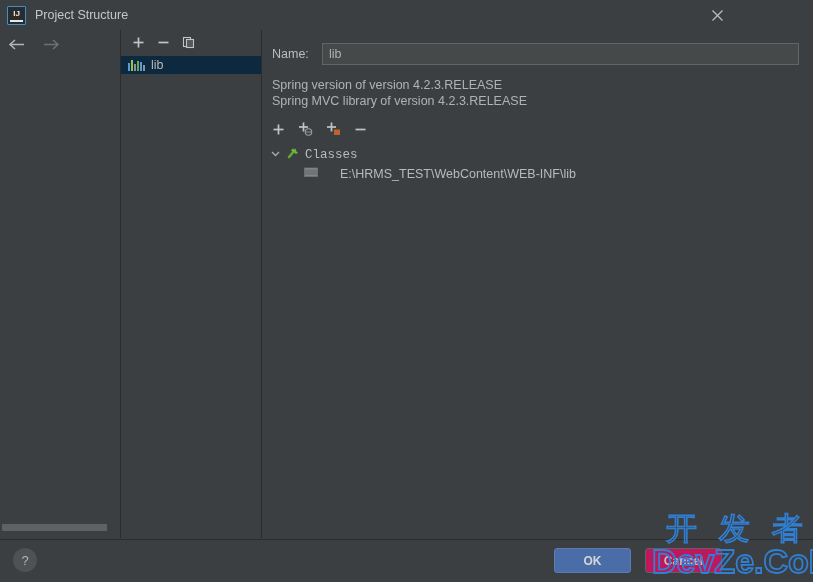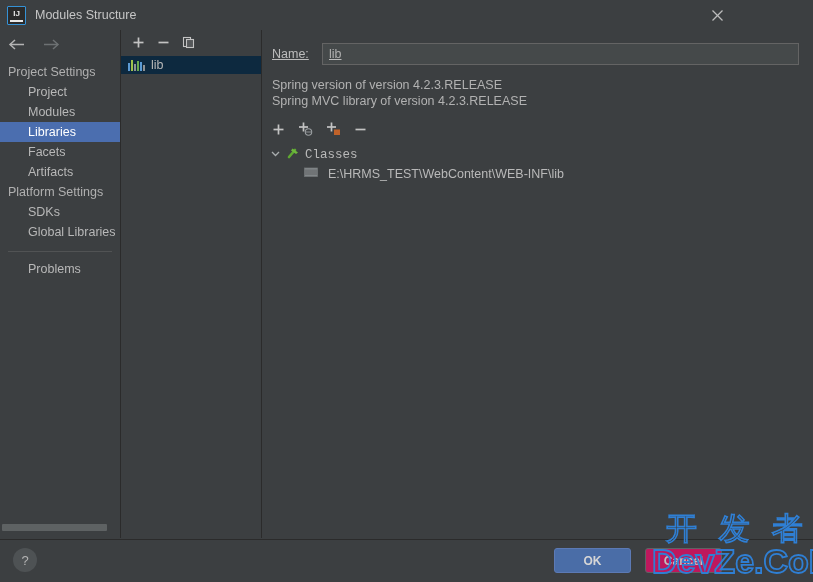--- a/index.html
+++ b/index.html
@@ -166,21 +166,20 @@
     position: absolute;
     left: 262px; top: 30px;
     width: 551px;
     height: 508px;
     background: #3c3f41;
   }
   .name-row {
     display: flex;
     align-items: center;
     padding: 13px 14px 0 10px;
-    text-decoration: underline;
   }
   .name-label {
     font-size: 12.5px;
     color: #bcbcbc;
     width: 50px;
   }
   .name-input {
     flex: 1;
     height: 22px;
     background: #45494a;
@@ -214,21 +213,21 @@
     height: 19px;
     padding-left: 8px;
     gap: 5px;
   }
   .tree-node .tlbl { font-size: 12.5px; color: #b9b9b9; font-family: Liberation Mono, monospace; }
   .tree-child {
     display: flex;
     align-items: center;
     height: 19px;
     padding-left: 42px;
-    gap: 10px;
+    gap: 22px;
   }
   .tree-child .tlbl { font-size: 12.5px; color: #b9b9b9; }
 
   
   .bottombar {
     position: absolute;
     left: 0; top: 539px;
     width: 813px;
     height: 43px;
     background: #3c3f41;
@@ -302,21 +301,21 @@
   }
 </style>
 </head>
 <body>
 
 <div class="titlebar">
   <div class="title-icon">
     <span class="ij-letters">IJ</span>
     <span class="ij-bar"></span>
   </div>
-  <div class="title-text">Modules Structure</div>
+  <div class="title-text">Project Structure</div>
   <div class="close-btn">
     <svg width="13" height="13" viewBox="0 0 13 13">
       <line x1="1.5" y1="1.5" x2="11.5" y2="11.5" stroke="#bcbcbc" stroke-width="1.3"></line>
       <line x1="11.5" y1="1.5" x2="1.5" y2="11.5" stroke="#bcbcbc" stroke-width="1.3"></line>
     </svg>
   </div>
 </div>
 
 <div class="sidebar">
   <div class="nav-bar">
@@ -327,35 +326,20 @@
       </svg>
     </span>
     <span>
       <svg class="nav-arrow" width="18" height="13" viewBox="0 0 18 13">
         <line x1="2" y1="6.5" x2="16" y2="6.5" stroke="#6d7173" stroke-width="1.5"></line>
         <polyline points="11,2 16,6.5 11,11" fill="none" stroke="#6d7173" stroke-width="1.5"></polyline>
       </svg>
     </span>
   </div>
 
-  <div class="sidebar-list">
-    <div class="side-group">Project Settings</div>
-    <div class="side-item">Project</div>
-    <div class="side-item">Modules</div>
-    <div class="side-item selected">Libraries</div>
-    <div class="side-item">Facets</div>
-    <div class="side-item">Artifacts</div>
-
-    <div class="side-group">Platform Settings</div>
-    <div class="side-item">SDKs</div>
-    <div class="side-item">Global Libraries</div>
-
-    <div class="side-sep"></div>
-    <div class="side-item">Problems</div>
-  </div>
 
   <div class="sb-h-track">
     <div class="sb-h-thumb"></div>
   </div>
 </div>
 
 <div class="libpanel">
   <div class="lib-toolbar">
     <span>
       <svg class="tb-ico" width="13" height="13" viewBox="0 0 13 13">

